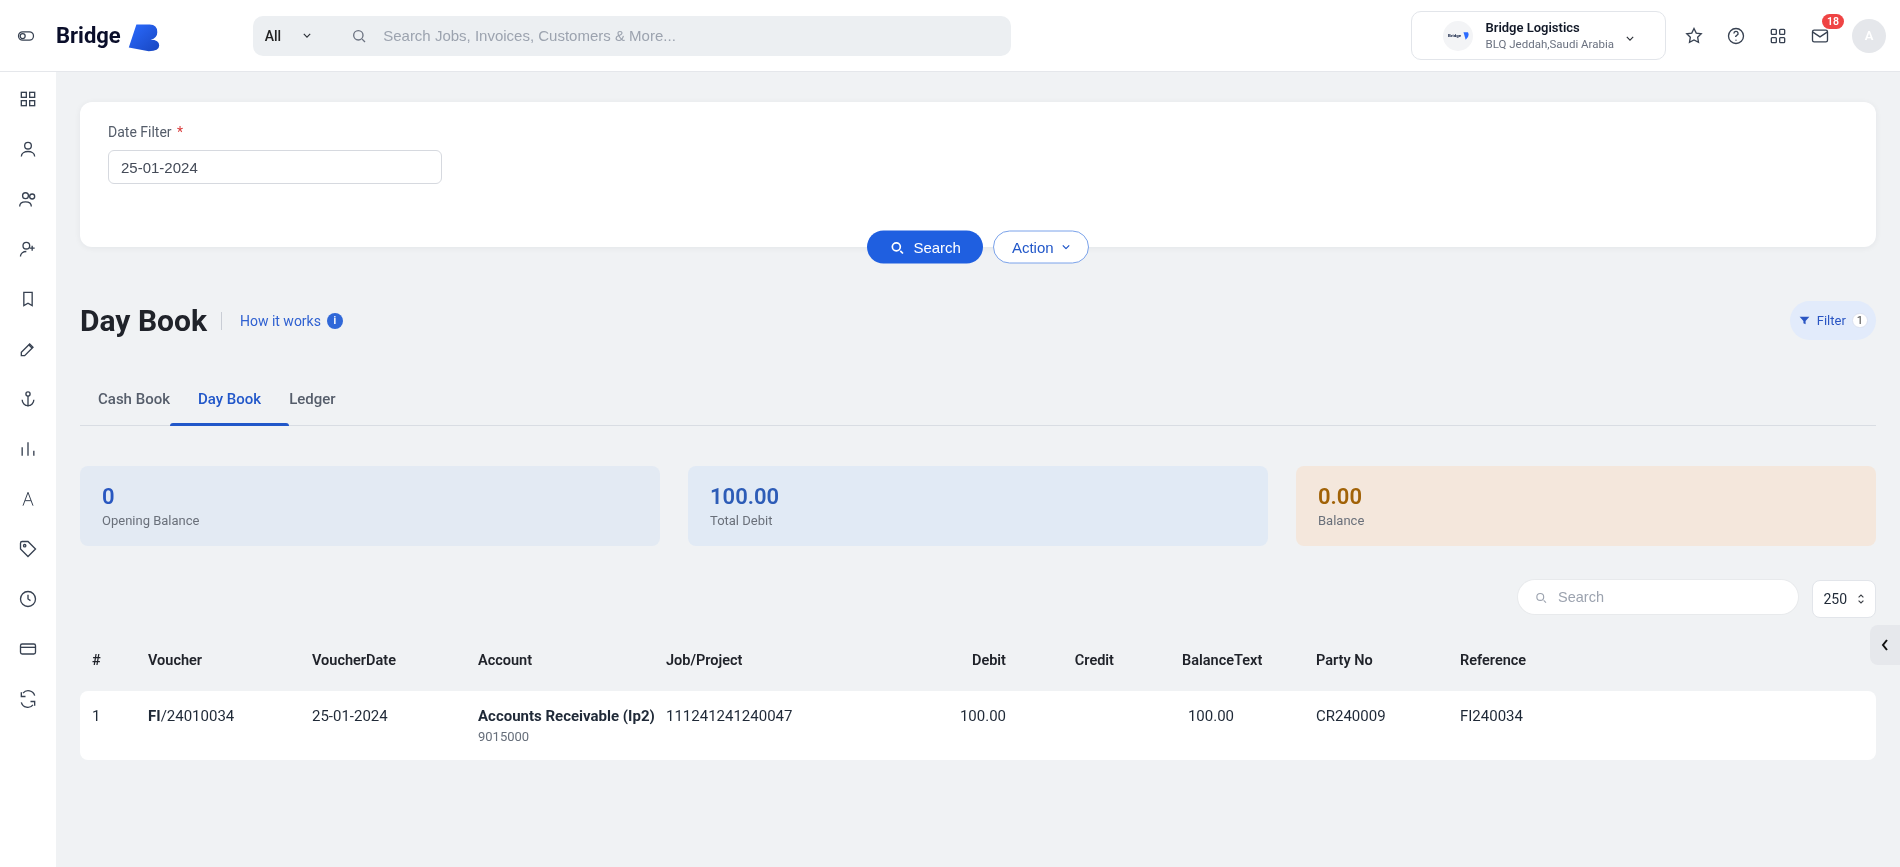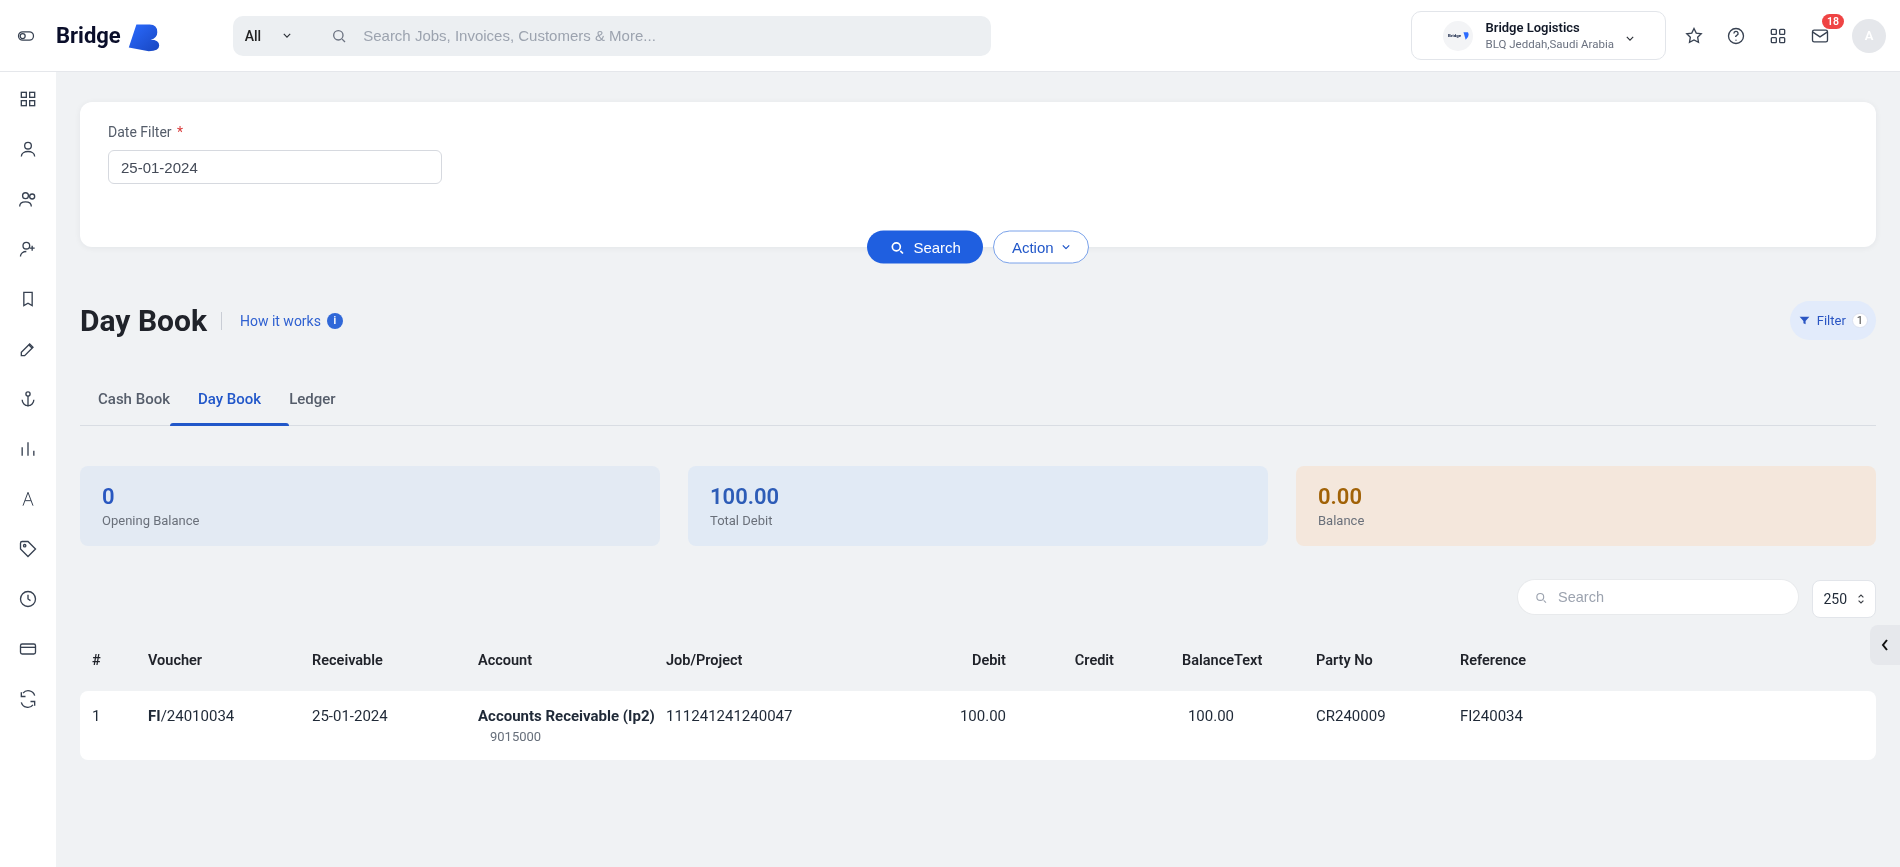--- a/index.html
+++ b/index.html
@@ -45,21 +45,21 @@
   .logo-mark svg { width: 100%; height: 100%; }
   .search-wrap {
     flex: 0 0 auto;
     width: 758px;
     display: flex;
     align-items: center;
     background: #eceff2;
     border-radius: 10px;
     height: 40px;
     padding: 8px 12px;
-    margin-left: 52px;
+    margin-left: 72px;
   }
   .search-wrap .select-all {
     display:flex; align-items:center; gap:22px;
     padding-right:16px;
     color:#222; font-weight:500;
   }
   .search-wrap .sep { width: 24px; }
   .search-wrap .icon-search { color: #6b7280; display:flex; align-items:center; margin-right:14px;}
   .search-wrap input.search-input {
     border: none; outline: none; background: transparent; flex: 1; font-size: 15px; color:#4b5563;
@@ -253,21 +253,21 @@
     border-bottom: none;
   }
   .thead .th-r { text-align:right; }
   .trow {
     background:#fff; border-radius:8px; margin-top:6px;
     font-size:15px;
   }
   .cell-right { text-align:right; }
   .voucher-main .prefix { font-weight:700; }
   .account-main .name { font-weight:700; }
-  .account-main .code { color:#666e7a; font-size:13px; margin-top:4px;margin-left:12px; }
+  .account-main .code { color:#666e7a; font-size:13px; margin-top:4px; }
   .overflow-cut { overflow:hidden; white-space:nowrap; text-overflow: clip; }
 
   
   .collapse-stub {
     position:fixed; right:0; top: calc(72px + 553px);
     width:30px;height:40px;
     background:#e6e8ec; border-radius:8px 0 0 8px;
     display:flex;align-items:center;justify-content:center;
     color:#333;
     z-index:30;
@@ -532,21 +532,21 @@
         <svg viewBox="0 0 10 12" width="8" height="10">
             <path d="M2 4 L5 1 L8 4 M2 8 L5 11 L8 8" fill="none" stroke="#3b3f46" stroke-width="1.4"></path>
           </svg>
       </div>
     </div>
 
     <div class="data-table">
       <div class="thead">
         <div>#</div>
         <div>Voucher</div>
-        <div>Receivable</div>
+        <div>VoucherDate</div>
         <div>Account</div>
         <div>Job/Project</div>
         <div class="th-r">Debit</div>
         <div class="th-r">Credit</div>
         <div class="th-r">Balance</div>
         <div>Text</div>
         <div>Party No</div>
         <div>Reference</div>
       </div>
 

